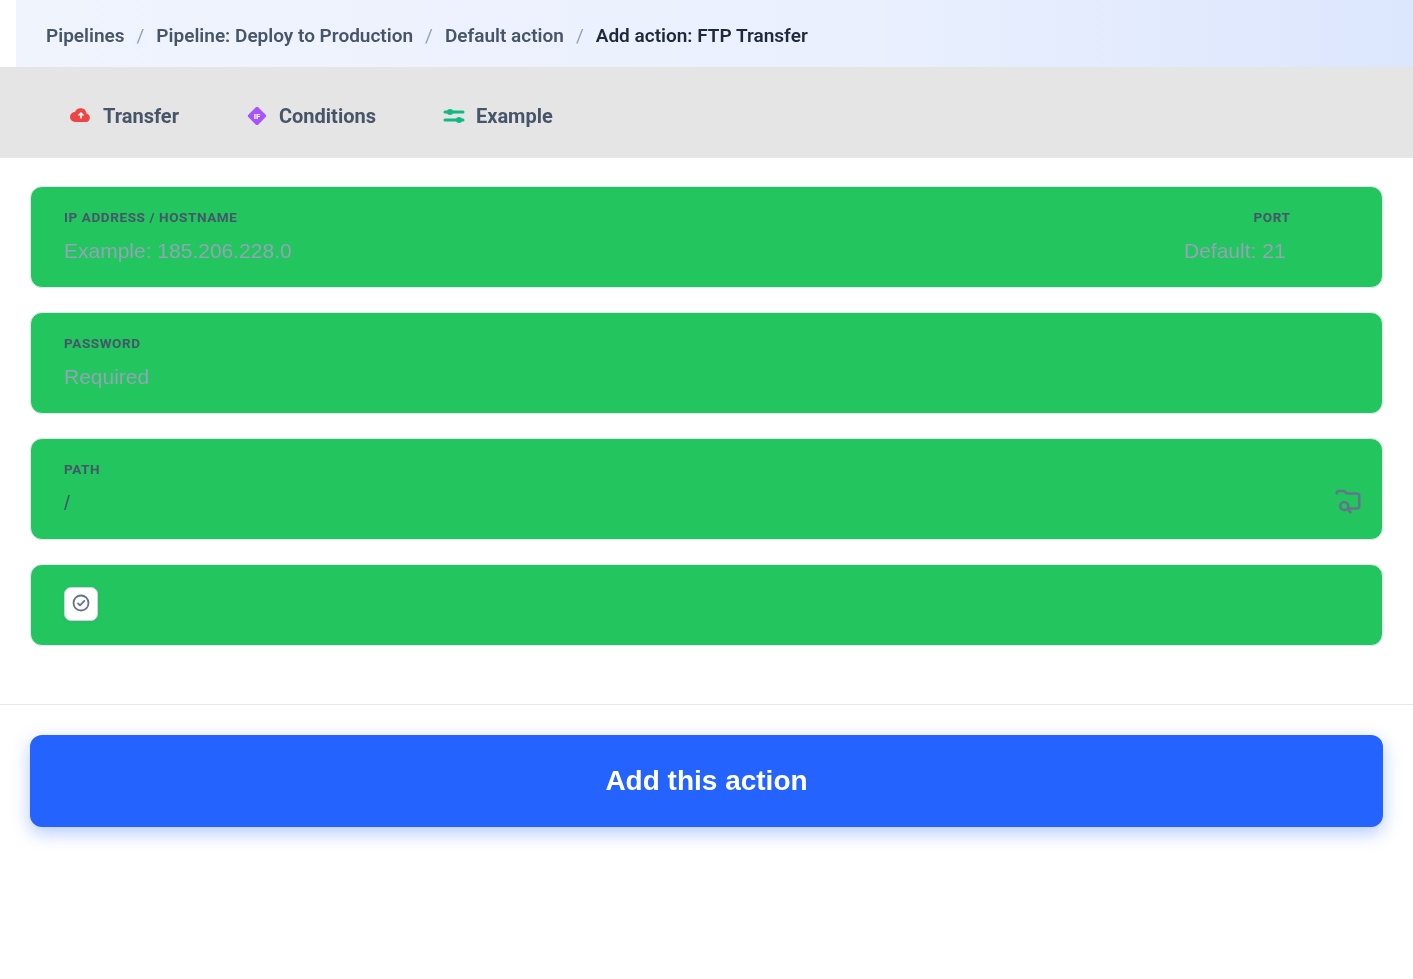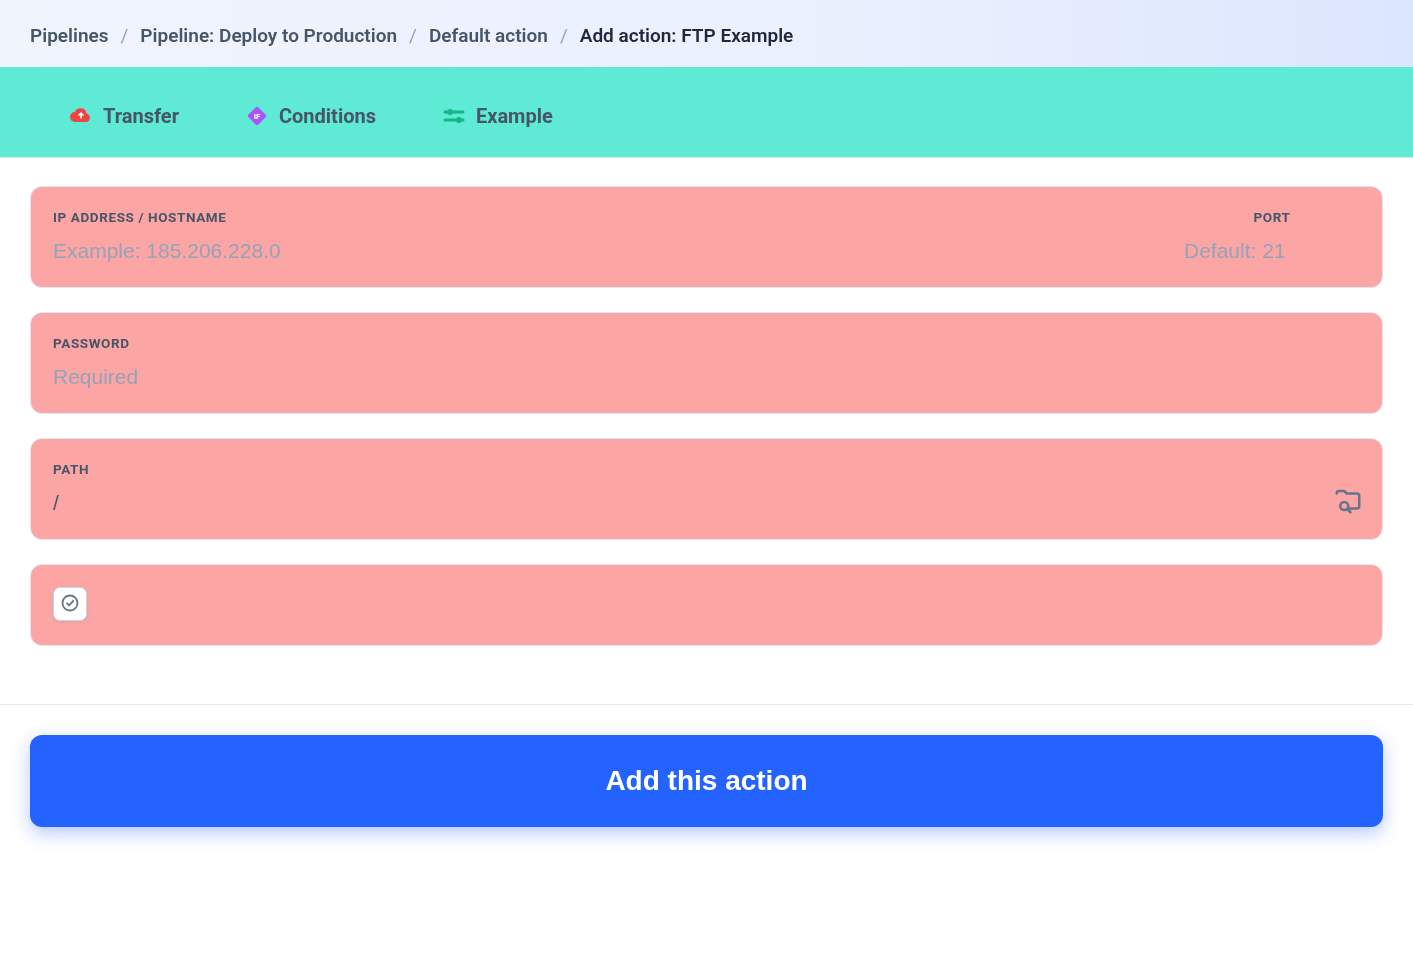--- a/index.html
+++ b/index.html
@@ -5,35 +5,36 @@
   * { box-sizing: border-box; margin: 0; padding: 0; }
   body {
     font-family: -apple-system, BlinkMacSystemFont, "Segoe UI", Roboto, Helvetica, Arial, sans-serif;
     background: #fff;
     color: #1e293b;
     width: 1413px;
   }
   .top-area {
     background: linear-gradient(to right, #f0f4fd 0%, #eaf0fe 60%, #dce6fd 100%);
     padding: 24px 30px 20px 30px;
+    margin-left: 16px;
   }
   .breadcrumb {
     display: flex;
     align-items: center;
     gap: 12px;
     font-size: 19px;
     font-weight: 600;
     color: #475569;
   }
   .breadcrumb .sep { color: #94a3b8; font-weight: 400; }
   .breadcrumb .crumb { cursor: pointer; }
   .breadcrumb .current { color: #1e293b; cursor: default; }
 
   .tabs-wrap {
-    background: #5eead4;
+    background: #e5e5e5;
     padding: 18px 30px 0 30px;
   }
   .tabs {
     display: flex;
     gap: 28px;
     align-items: center;
     padding: 8px 0 18px 20px;
   }
   .tab {
     display: flex;
@@ -53,22 +54,23 @@
     color: #1e293b;
   }
   .tab .ico { width: 24px; height: 24px; display:flex; align-items:center; justify-content:center; }
 
   .divider { height: 1px; background: #e2e8f0; }
 
   .form-area { padding: 28px 30px 10px 30px; }
   .card {
     border: 1px solid #e2e8f0;
     border-radius: 12px;
-    background: #fca5a5;
+    background: #22c55e;
     margin-bottom: 24px;
+    padding-left: 11px;
   }
   .row { display: flex; }
   .cell {
     flex: 1;
     padding: 22px 22px 24px 22px;
     display: flex;
     flex-direction: column;
     gap: 14px;
     min-width: 0;
   }
@@ -130,21 +132,21 @@
 <body>
 
 <div class="top-area">
   <nav class="breadcrumb">
     <span class="crumb">Pipelines</span>
     <span class="sep">/</span>
     <span class="crumb">Pipeline: Deploy to Production</span>
     <span class="sep">/</span>
     <span class="crumb">Default action</span>
     <span class="sep">/</span>
-    <span class="crumb current">Add action: FTP Example</span>
+    <span class="crumb current">Add action: FTP Transfer</span>
   </nav>
 </div>
 
 <div class="tabs-wrap">
   <div class="tabs">
     <div class="tab">
       <span class="ico">
         <svg width="24" height="24" viewBox="0 0 24 24" fill="none">
             <path d="M6 18a5 5 0 0 1 0-10 6 6 0 0 1 11.5 1.5A4.5 4.5 0 0 1 18 18H6z" fill="#ef4444"></path>
             <path d="M12 14V9m0 0l-2 2m2-2l2 2" stroke="#fff" stroke-width="1.6" stroke-linecap="round"></path>

